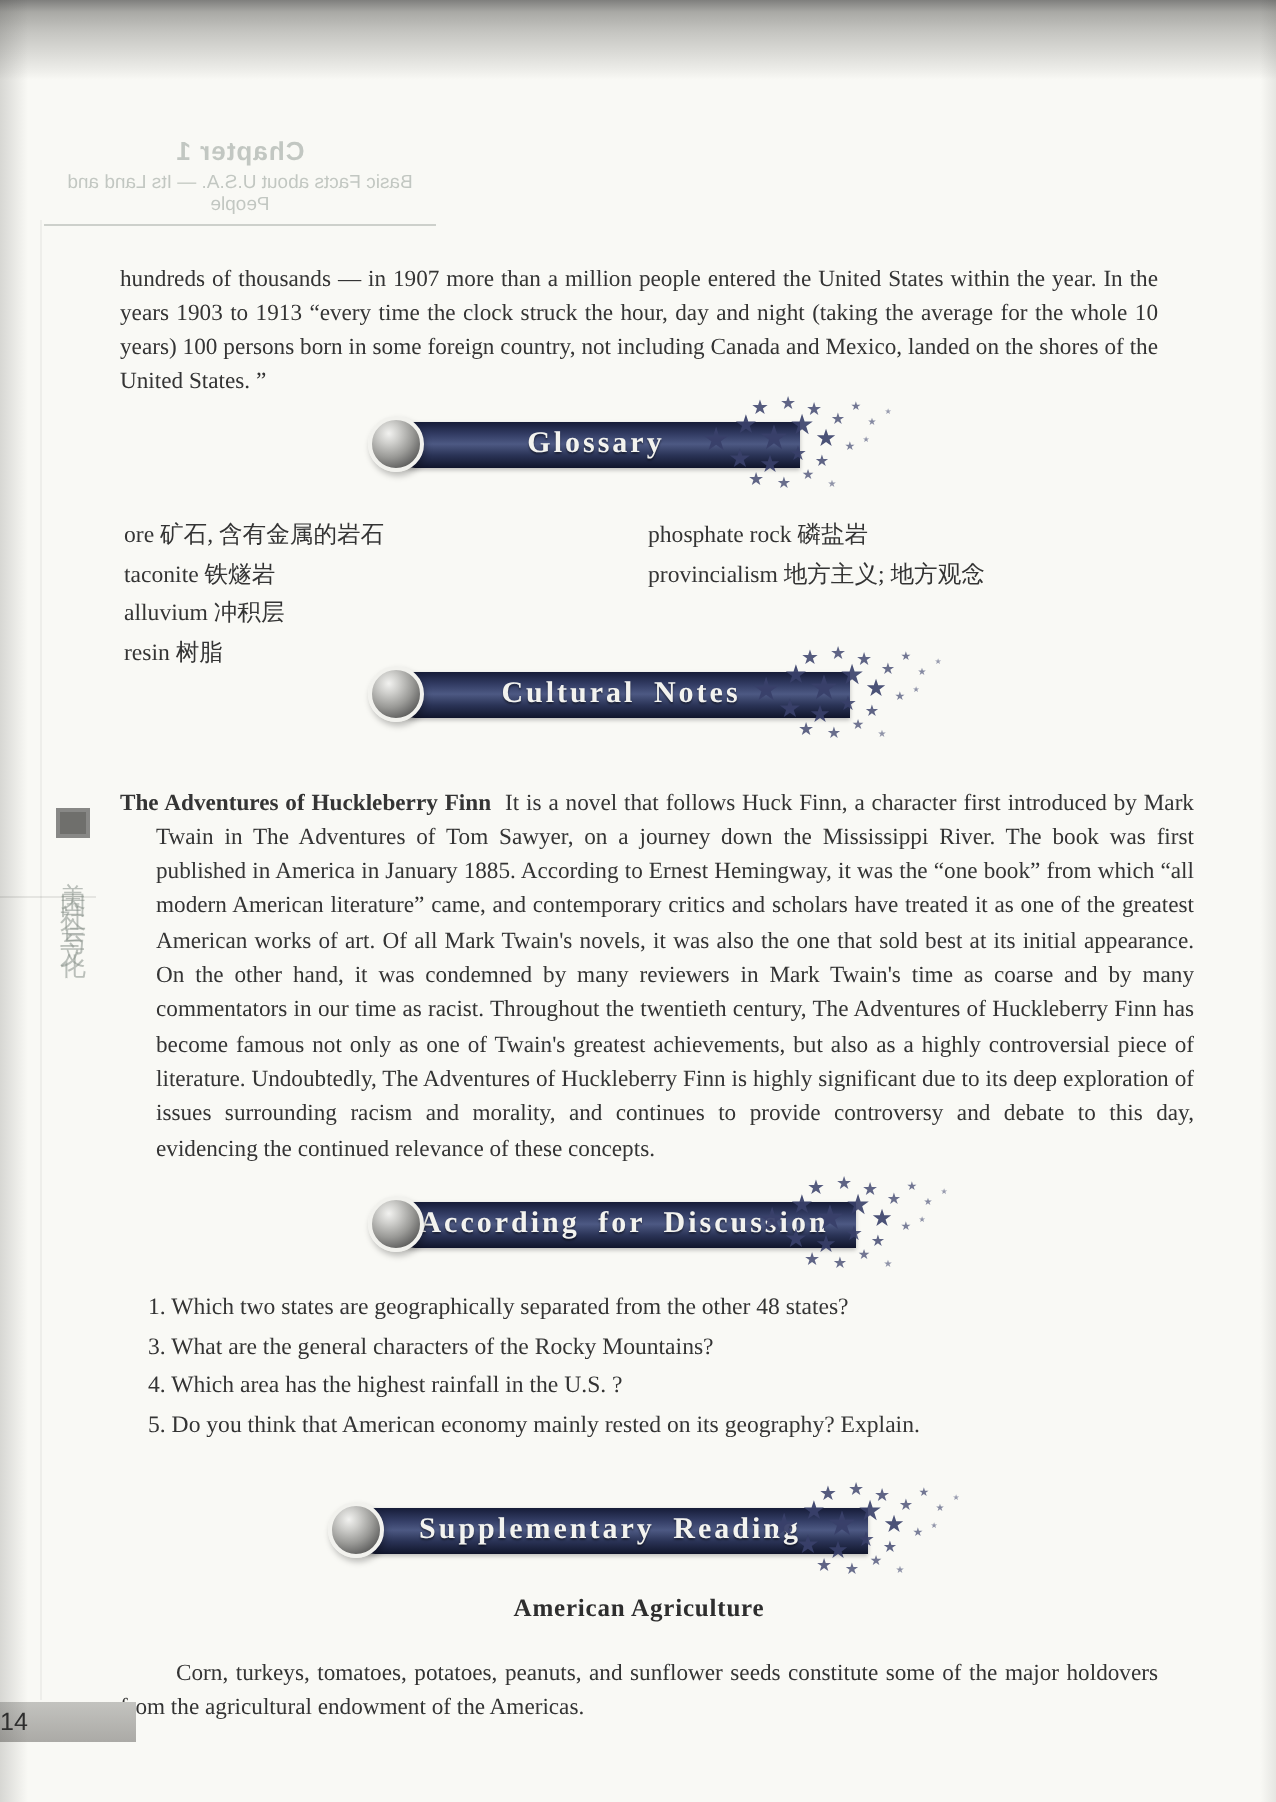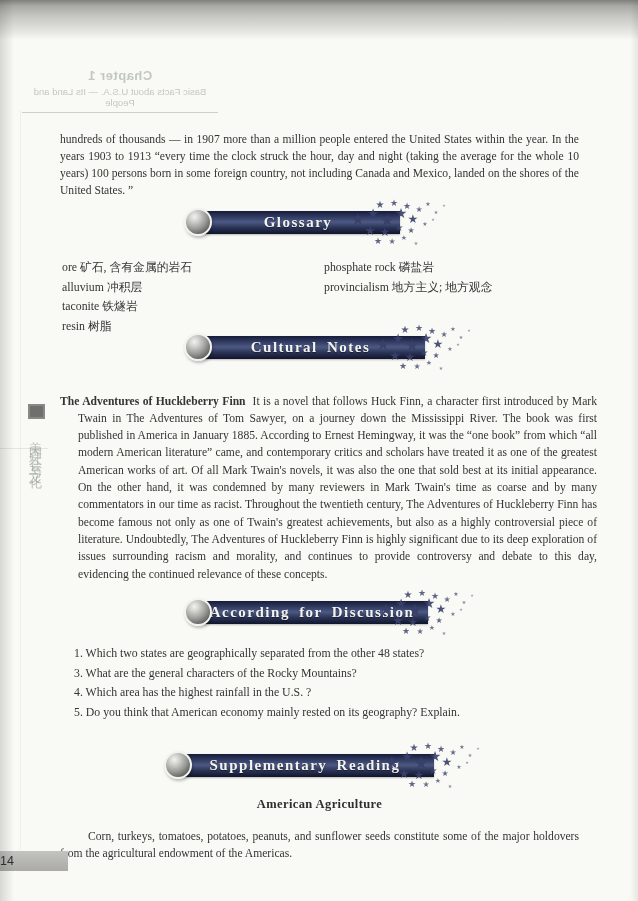--- a/index.html
+++ b/index.html
@@ -180,22 +180,22 @@
         <span style="left: -8px; top: 20px; font-size: 8px; opacity: 0.75; transform: translate(-50%, -50%);">★</span>
         <span style="left: 4px; top: 16px; font-size: 7px; opacity: 0.7; transform: translate(-50%, -50%);">★</span>
         <span style="left: 25px; top: 2px; font-size: 6px; opacity: 0.65; transform: translate(-50%, -50%);">★</span>
         <span style="left: 33px; top: -2px; font-size: 4px; opacity: 0.55; transform: translate(-50%, -50%);">★</span>
         <span style="left: 16px; top: 21px; font-size: 5px; opacity: 0.55; transform: translate(-50%, -50%);">★</span>
       </span>
   </div>
 
   <div class="glossary-col gc-left">
     <div>ore 矿石, 含有金属的岩石</div>
+    <div>taconite 铁燧岩</div>
     <div>alluvium 冲积层</div>
-    <div>taconite 铁燧岩</div>
     <div>resin 树脂</div>
   </div>
   <div class="glossary-col gc-right">
     <div>phosphate rock 磷盐岩</div>
     <div>provincialism 地方主义; 地方观念</div>
   </div>
 
   <div class="banner b-cultural">
     <span class="bar"></span>
     <span class="ball"></span>

